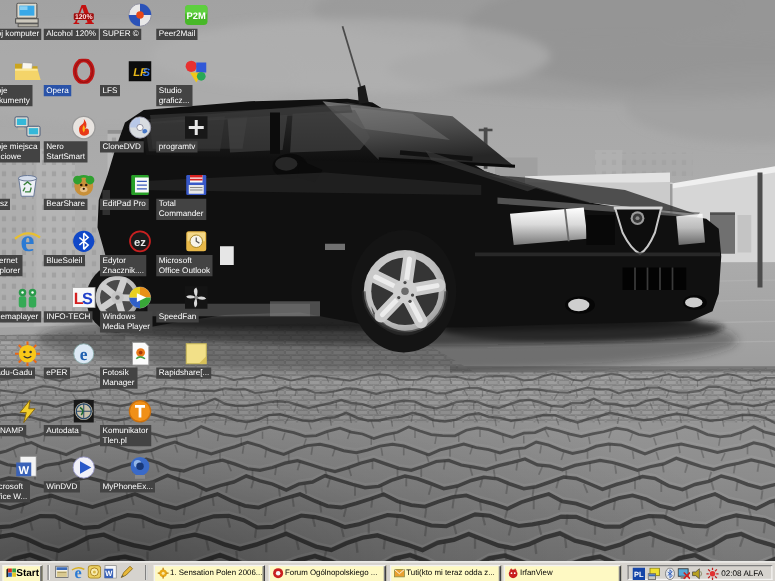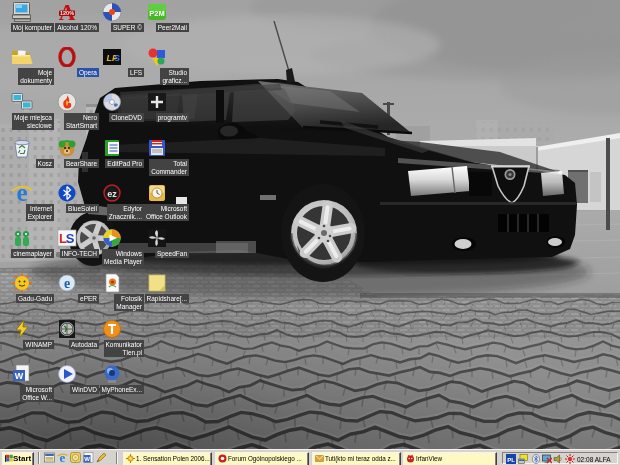--- a/index.html
+++ b/index.html
@@ -1,17 +1,17 @@
 <!DOCTYPE html>
 <html><head><meta charset="utf-8">
 <style>
 html,body{margin:0;padding:0;width:620px;height:465px;overflow:hidden;background:#a9a9a9;font-family:"Liberation Sans",sans-serif;}
 #desktop{position:absolute;left:0;top:0;width:620px;height:449px;overflow:hidden;}
 #wall{position:absolute;left:0;top:0;}
-.ico{position:absolute;width:64px;text-align:right;color:#fff;font-size:6.5px;line-height:8px;}
+.ico{position:absolute;width:64px;text-align:left;color:#fff;font-size:6.5px;line-height:8px;}
 .ig{width:22px;height:20px;margin:0 auto;position:relative;}
 .ig svg{position:absolute;left:0;top:0;}
 .lbl{display:inline-block;background:#434343;padding:0.5px 2px;margin-top:1px;}
 .sel{background:#2a53a8;}
 #taskbar{position:absolute;left:0;top:449px;width:620px;height:16px;background:#d6d3ce;border-top:1px solid #f4f3f1;box-sizing:border-box;}
 .tb{position:absolute;top:2px;height:28px;background:#fef9c3;border:1px solid;border-color:#f4f3f1 #404040 #404040 #f4f3f1;box-shadow:inset -1px -1px 0 #808080;box-sizing:border-box;font-size:6.3px;color:#000;white-space:nowrap;overflow:hidden;}
 .tb .ti{display:inline-block;vertical-align:top;margin:1px 1px 0 2px;width:9px;height:9px;position:relative;}
 .tb .tt{display:inline-block;vertical-align:top;margin-top:2px;}
 #tray{position:absolute;top:2px;left:502px;width:116px;height:12px;border:1px solid;border-color:#808080 #f4f3f1 #f4f3f1 #808080;box-sizing:border-box;}
 .qd{position:absolute;top:2px;width:1px;height:12px;background:#808080;border-right:1px solid #f4f3f1;}

